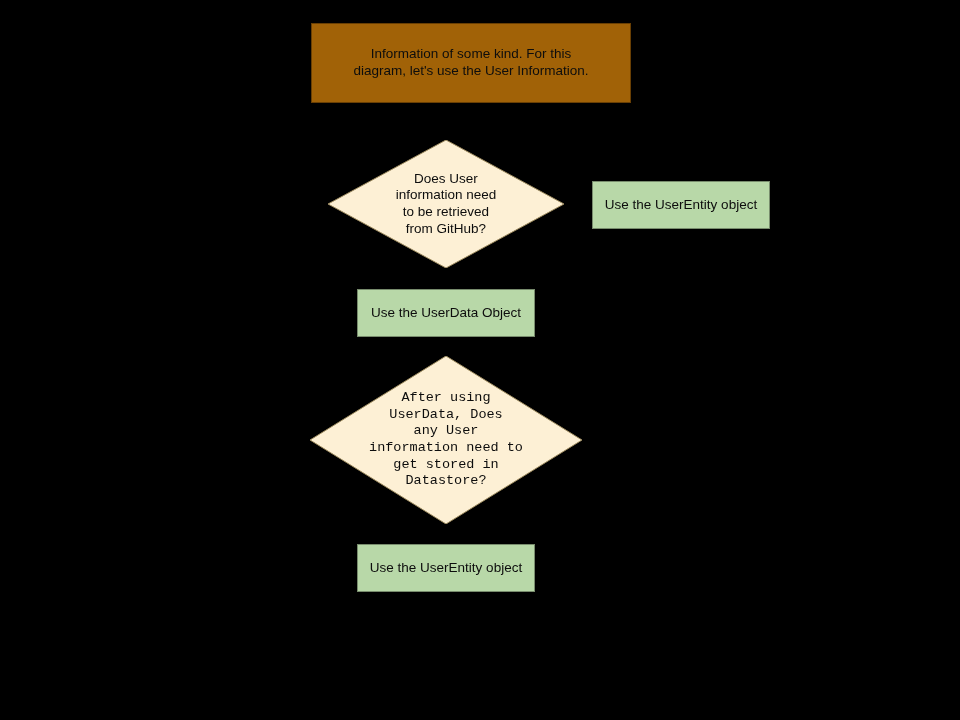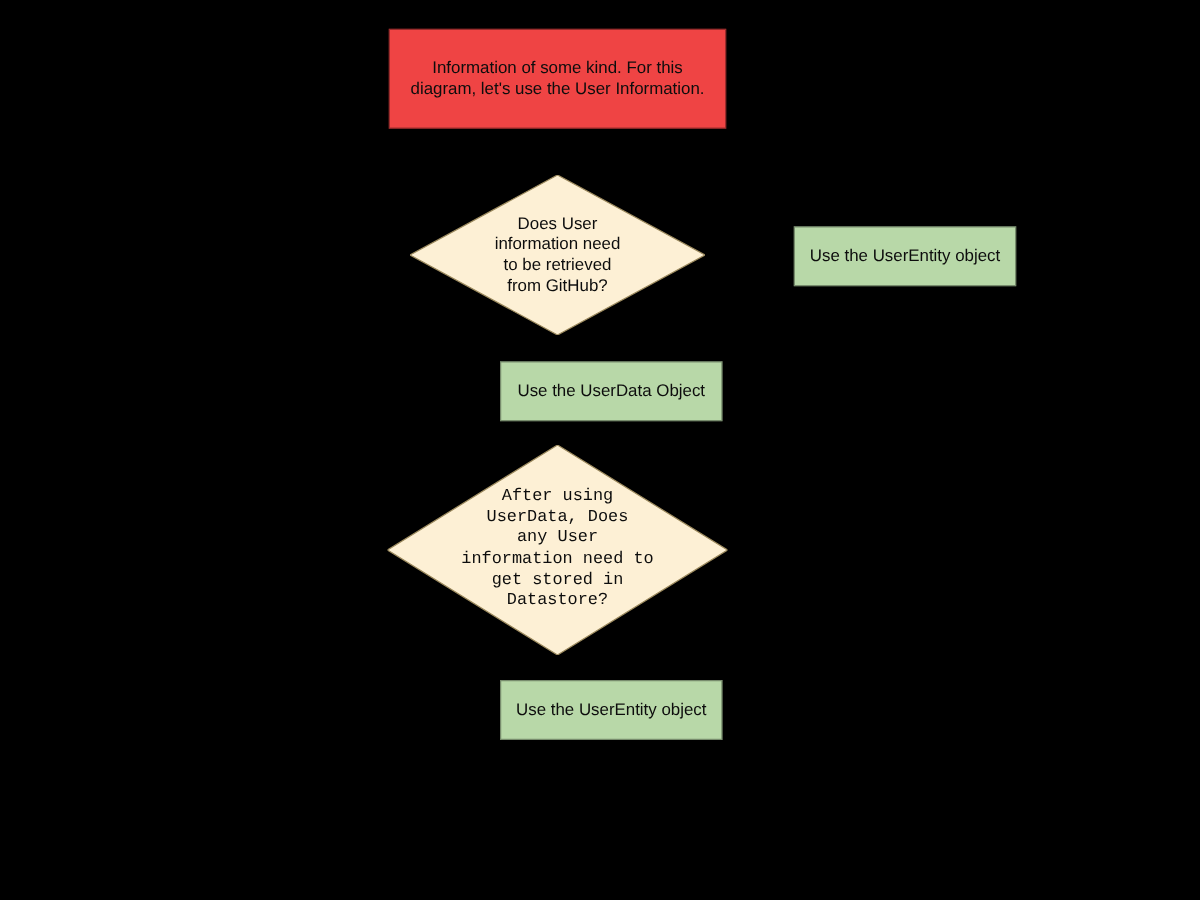--- a/index.html
+++ b/index.html
@@ -52,32 +52,31 @@
     z-index: 2;
     display: block;
     white-space: pre-line;
     padding: 0 6px;
   }
   .txt-blue {
     font-size: 13.5px;
   }
   .txt-green {
     font-size: 13.5px;
-    margin-left: 43px;
   }
   .txt-diamond {
     font-size: 13.5px;
   }
 </style>
 </head>
 <body>
 
 <div id="canvas">
 
-  <div class="node rect-node txt-blue" style="left:311px; top:23px; width:270px; height:80px; background:#ef4444;">
+  <div class="node rect-node txt-blue" style="left:311px; top:23px; width:320px; height:80px; background:#a16207;">
     <span class="node-label">Information of some kind. For this
 diagram, let's use the User Information.</span>
   </div>
 
   <div class="node diamond-node txt-diamond" style="left:328px; top:140px; width:236px; height:128px;">
     <svg class="diamond-shape" viewBox="0 0 236 128" preserveAspectRatio="none">
       <polygon points="118,0 236,64 118,128 0,64" fill="#fdf0d5" stroke="#9c8a5e" stroke-width="1"></polygon>
     </svg>
     <span class="node-label">Does User
 information need

